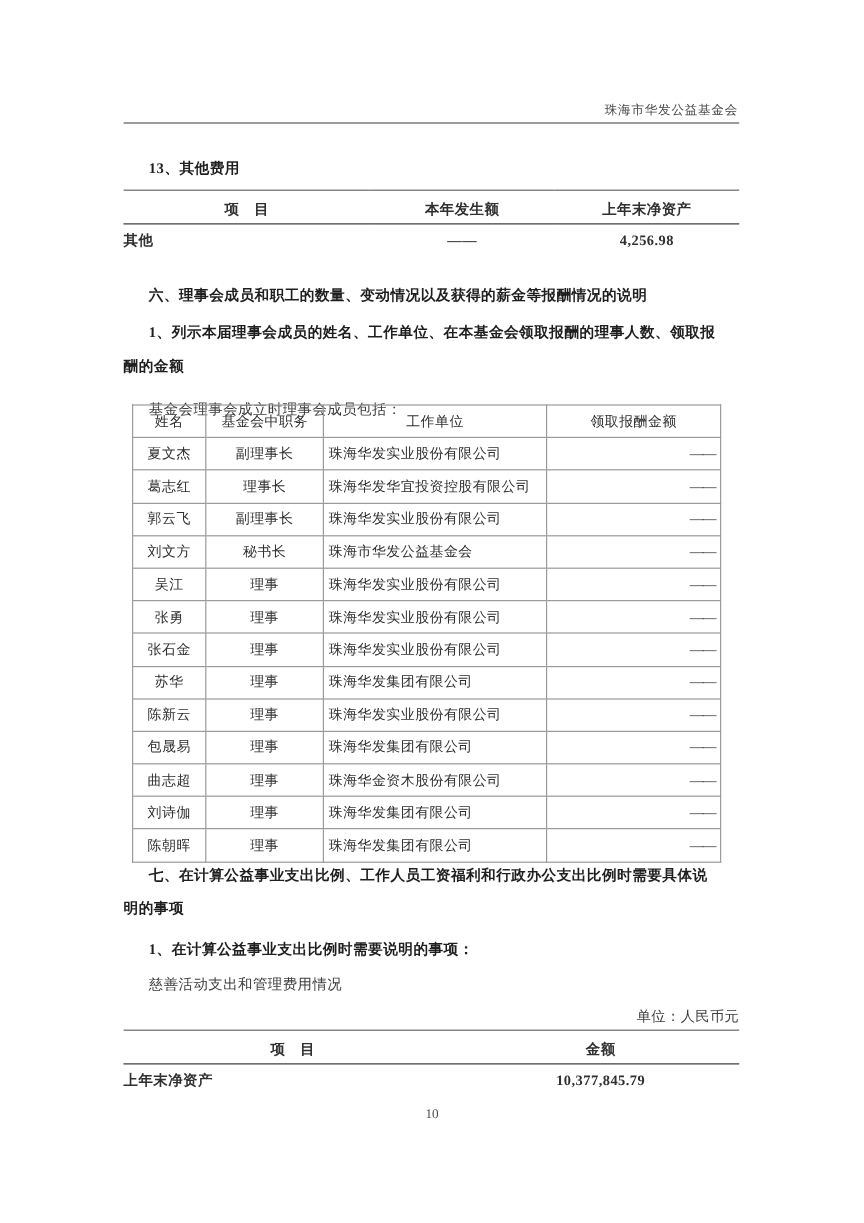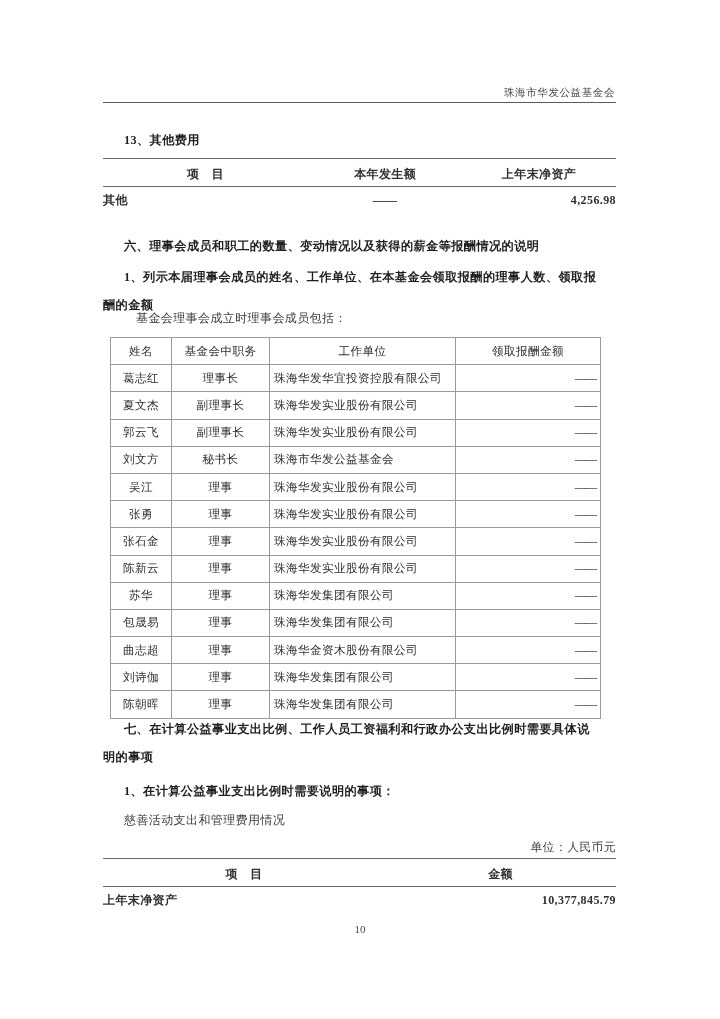--- a/index.html
+++ b/index.html
@@ -78,21 +78,21 @@
     border-top: 1.2px solid #6a6a6a;
     border-bottom: 1.2px solid #6a6a6a;
   }
   .ruled-table tbody td {
     height: 26px;
     vertical-align: middle;
   }
   .col-item   { text-align: left;  padding-left: 2px; }
   .col-item-h { text-align: center; }
   .col-mid    { text-align: center; }
-  .col-right  { text-align: right; padding-right: 4px; }
+  .col-right  { text-align: center; padding-right: 4px; }
   .col-right-h{ text-align: center; }
   .dash-mark  { letter-spacing: -1px; }
 
   
   .grid-table {
     position: absolute;
     left: 110px;
     top: 337px;
     width: 490px;
     border-collapse: collapse;
@@ -163,51 +163,51 @@
         <td class="col-right">4,256.98</td>
       </tr>
     </tbody>
   </table>
 
   <div class="bold-head" style="left:124px; top:238px;">六、理事会成员和职工的数量、变动情况以及获得的薪金等报酬情况的说明</div>
 
   <div class="bold-head" style="left:124px; top:269px;">1、列示本届理事会成员的姓名、工作单位、在本基金会领取报酬的理事人数、领取报</div>
   <div class="bold-head" style="left:103px; top:297px;">酬的金额</div>
 
-  <div class="plain-line" style="left:124px; top:310px;margin-left:12px;">基金会理事会成立时理事会成员包括：</div>
+  <div class="plain-line" style="left:124px; top:333px;">基金会理事会成立时理事会成员包括：</div>
 
   <table class="grid-table">
     <colgroup>
       <col style="width:61px;">
       <col style="width:98px;">
       <col style="width:186px;">
       <col style="width:145px;">
     </colgroup>
     <thead>
       <tr>
         <th class="gt-name">姓名</th>
         <th class="gt-role">基金会中职务</th>
         <th class="gt-org" style="text-align:center;">工作单位</th>
         <th class="gt-pay" style="text-align:center;">领取报酬金额</th>
       </tr>
     </thead>
     <tbody>
       <tr>
+        <td class="gt-name">夏文杰</td>
+        <td class="gt-role">副理事长</td>
+        <td class="gt-org">珠海华发实业股份有限公司</td>
+        <td class="gt-pay"><span class="dash-mark">——</span></td>
+      </tr>
+      <tr>
         <td class="gt-name">葛志红</td>
         <td class="gt-role">理事长</td>
         <td class="gt-org">珠海华发华宜投资控股有限公司</td>
         <td class="gt-pay"><span class="dash-mark">——</span></td>
       </tr>
       <tr>
-        <td class="gt-name">夏文杰</td>
-        <td class="gt-role">副理事长</td>
-        <td class="gt-org">珠海华发实业股份有限公司</td>
-        <td class="gt-pay"><span class="dash-mark">——</span></td>
-      </tr>
-      <tr>
         <td class="gt-name">郭云飞</td>
         <td class="gt-role">副理事长</td>
         <td class="gt-org">珠海华发实业股份有限公司</td>
         <td class="gt-pay"><span class="dash-mark">——</span></td>
       </tr>
       <tr>
         <td class="gt-name">刘文方</td>
         <td class="gt-role">秘书长</td>
         <td class="gt-org">珠海市华发公益基金会</td>
         <td class="gt-pay"><span class="dash-mark">——</span></td>
@@ -224,29 +224,29 @@
         <td class="gt-org">珠海华发实业股份有限公司</td>
         <td class="gt-pay"><span class="dash-mark">——</span></td>
       </tr>
       <tr>
         <td class="gt-name">张石金</td>
         <td class="gt-role">理事</td>
         <td class="gt-org">珠海华发实业股份有限公司</td>
         <td class="gt-pay"><span class="dash-mark">——</span></td>
       </tr>
       <tr>
+        <td class="gt-name">苏华</td>
+        <td class="gt-role">理事</td>
+        <td class="gt-org">珠海华发集团有限公司</td>
+        <td class="gt-pay"><span class="dash-mark">——</span></td>
+      </tr>
+      <tr>
         <td class="gt-name">陈新云</td>
         <td class="gt-role">理事</td>
         <td class="gt-org">珠海华发实业股份有限公司</td>
-        <td class="gt-pay"><span class="dash-mark">——</span></td>
-      </tr>
-      <tr>
-        <td class="gt-name">苏华</td>
-        <td class="gt-role">理事</td>
-        <td class="gt-org">珠海华发集团有限公司</td>
         <td class="gt-pay"><span class="dash-mark">——</span></td>
       </tr>
       <tr>
         <td class="gt-name">包晟易</td>
         <td class="gt-role">理事</td>
         <td class="gt-org">珠海华发集团有限公司</td>
         <td class="gt-pay"><span class="dash-mark">——</span></td>
       </tr>
       <tr>
         <td class="gt-name">曲志超</td>

